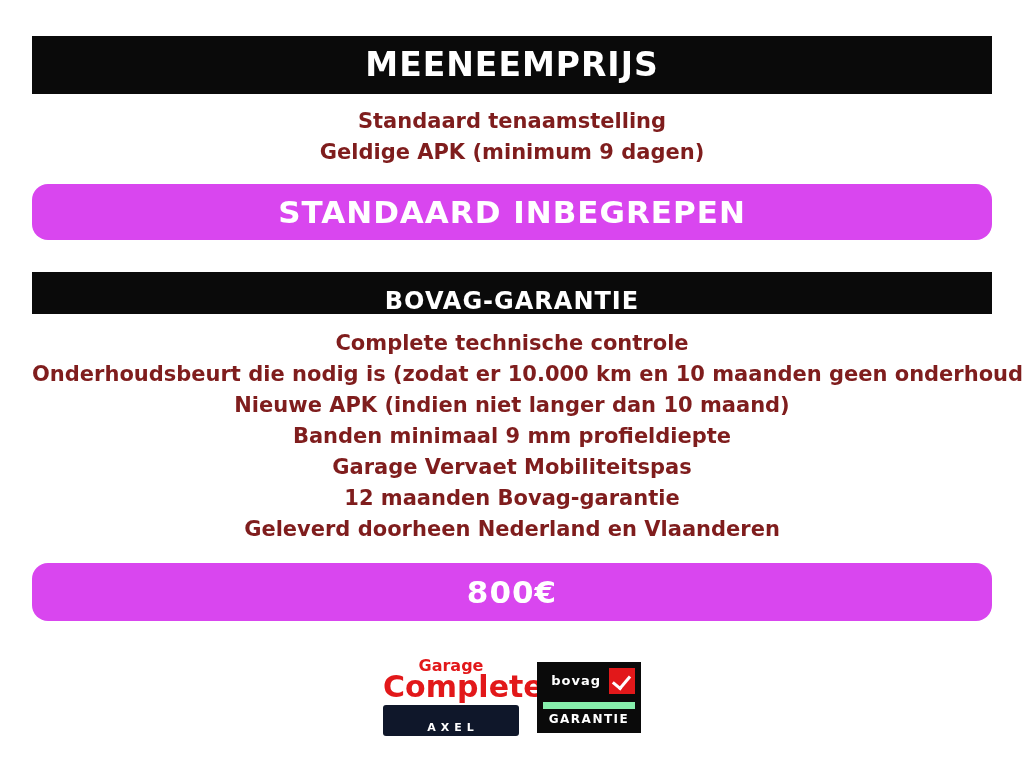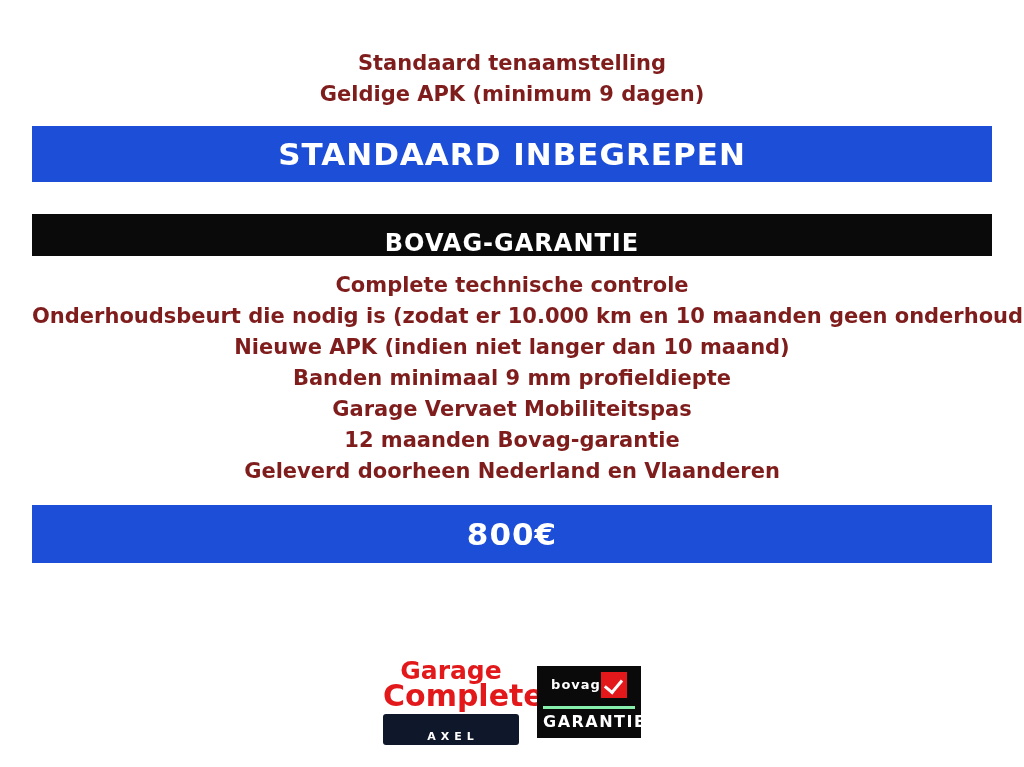--- a/index.html
+++ b/index.html
@@ -34,25 +34,26 @@
   }
 
   .bar-black {
     background: #0a0a0a;
     color: #ffffff;
     text-align: center;
     font-weight: 800;
     letter-spacing: 1px;
   }
   .bar-red {
-    background: #1d4ed8;
+    background: #d946ef;
     color: #ffffff;
     text-align: center;
     font-weight: 800;
     letter-spacing: 1px;
+    border-radius: 16px;
   }
   .bar-white {
     background: #ffffff;
     color: #7f1d1d;
     text-align: center;
     font-weight: 700;
   }
 
   
   .s1-title {
@@ -113,21 +114,21 @@
     align-items: center;
     gap: 18px;
   }
   .logo-vervaet {
     width: 136px;
     text-align: center;
     line-height: 1;
     font-family: "DejaVu Sans", "Liberation Sans", sans-serif;
   }
   .logo-vervaet .garage {
-    font-size: 25px;
+    font-size: 16px;
     font-weight: 800;
     color: #e2181a;
     letter-spacing: 0px;
     display: block;
   }
   .logo-vervaet .vervaet {
     font-size: 30px;
     font-weight: 800;
     color: #e2181a;
     display: block;
@@ -148,22 +149,22 @@
   .logo-bovag {
     width: 104px;
     background: #0a0a0a;
     padding: 6px 6px 7px 6px;
     box-sizing: border-box;
     text-align: center;
   }
   .logo-bovag .top {
     display: flex;
     align-items: center;
-    justify-content: center;
-    gap: 0;
+    justify-content: flex-end;
+    gap: 8px;
   }
   .logo-bovag .bovag-word {
     color: #ffffff;
     font-size: 13px;
     font-weight: 800;
     letter-spacing: 1px;
   }
   .logo-bovag .check-box {
     width: 26px;
     height: 26px;
@@ -178,34 +179,35 @@
     top: 4px;
     width: 8px;
     height: 14px;
     border: solid #ffffff;
     border-width: 0 3px 3px 0;
     transform: rotate(40deg);
   }
   .logo-bovag .garantie {
     margin-top: 8px;
     color: #ffffff;
-    font-size: 16px;
+    font-size: 12px;
     font-weight: 800;
     letter-spacing: 1.5px;
-    border-top: 3px solid #86efac;
+    border-top: 7px solid #86efac;
     padding-top: 3px;
   }
 </style>
 </head>
 <body>
 
 <div class="page">
 
   <div class="sheet">
 
+    <div class="block bar-black s1-title">MEENEEMPRIJS</div>
 
     <div class="block bar-white s1-body">
       <div>Standaard tenaamstelling</div>
       <div>Geldige APK (minimum 9 dagen)</div>
     </div>
 
     <div class="block bar-red s1-cta">STANDAARD INBEGREPEN</div>
 
     <div class="gap"></div>
 

